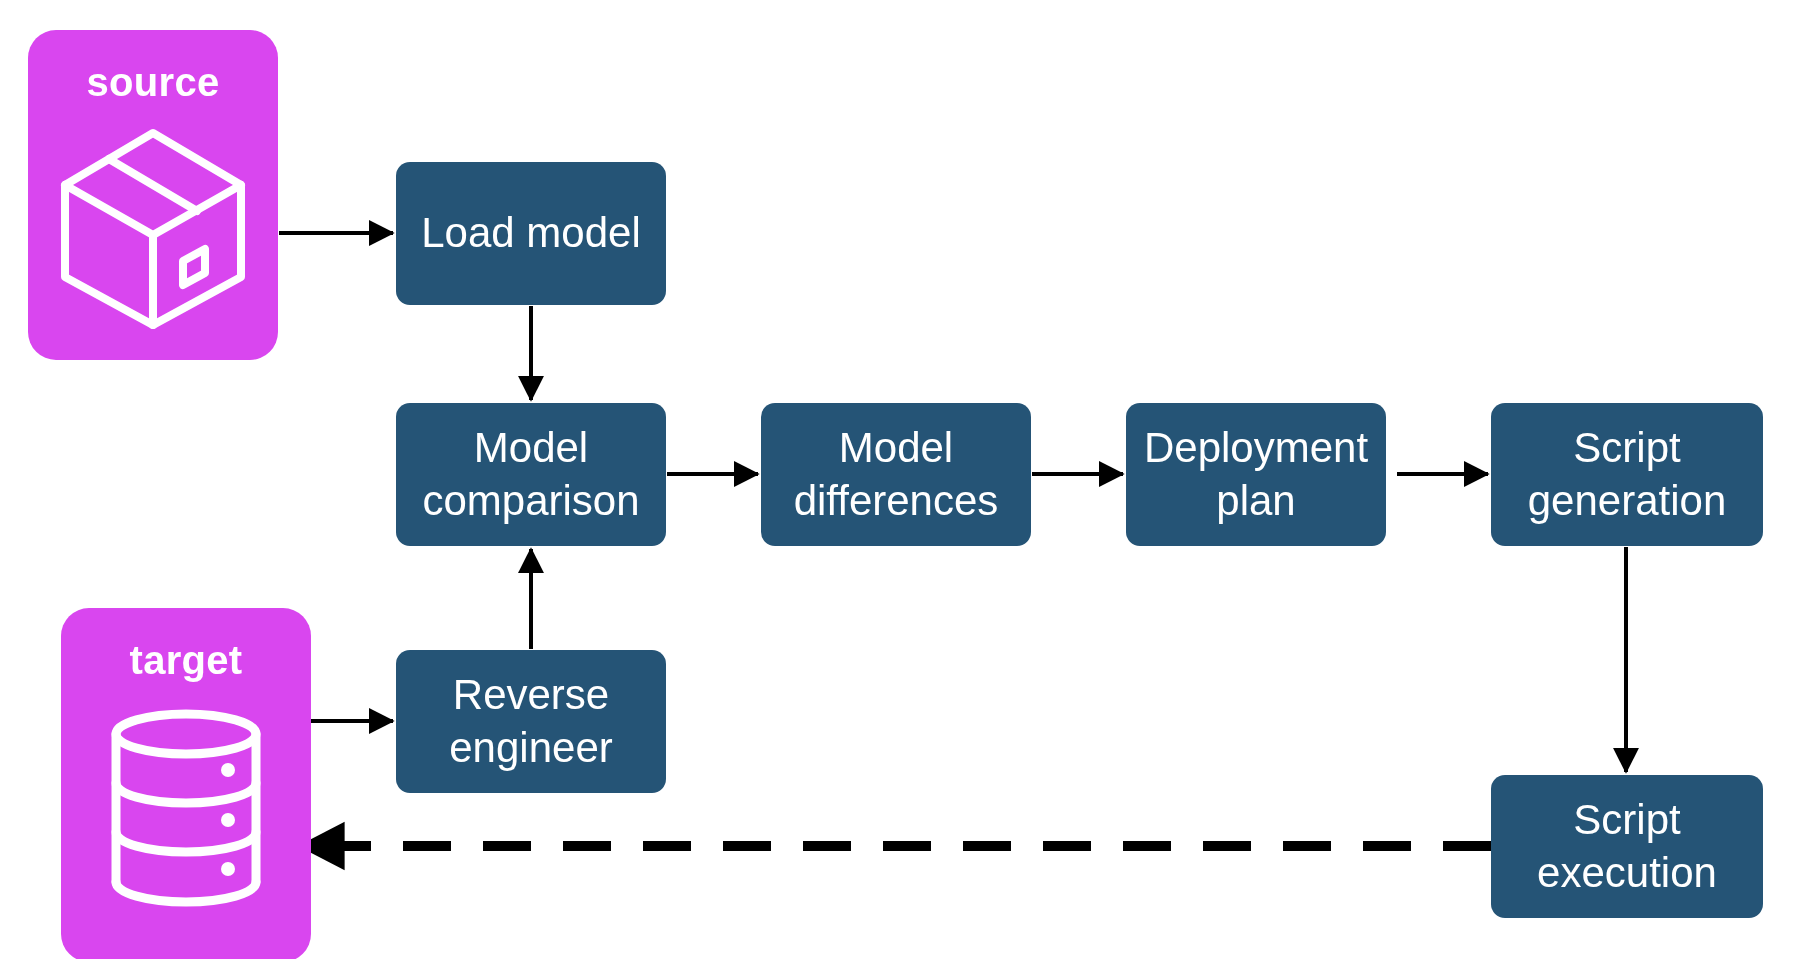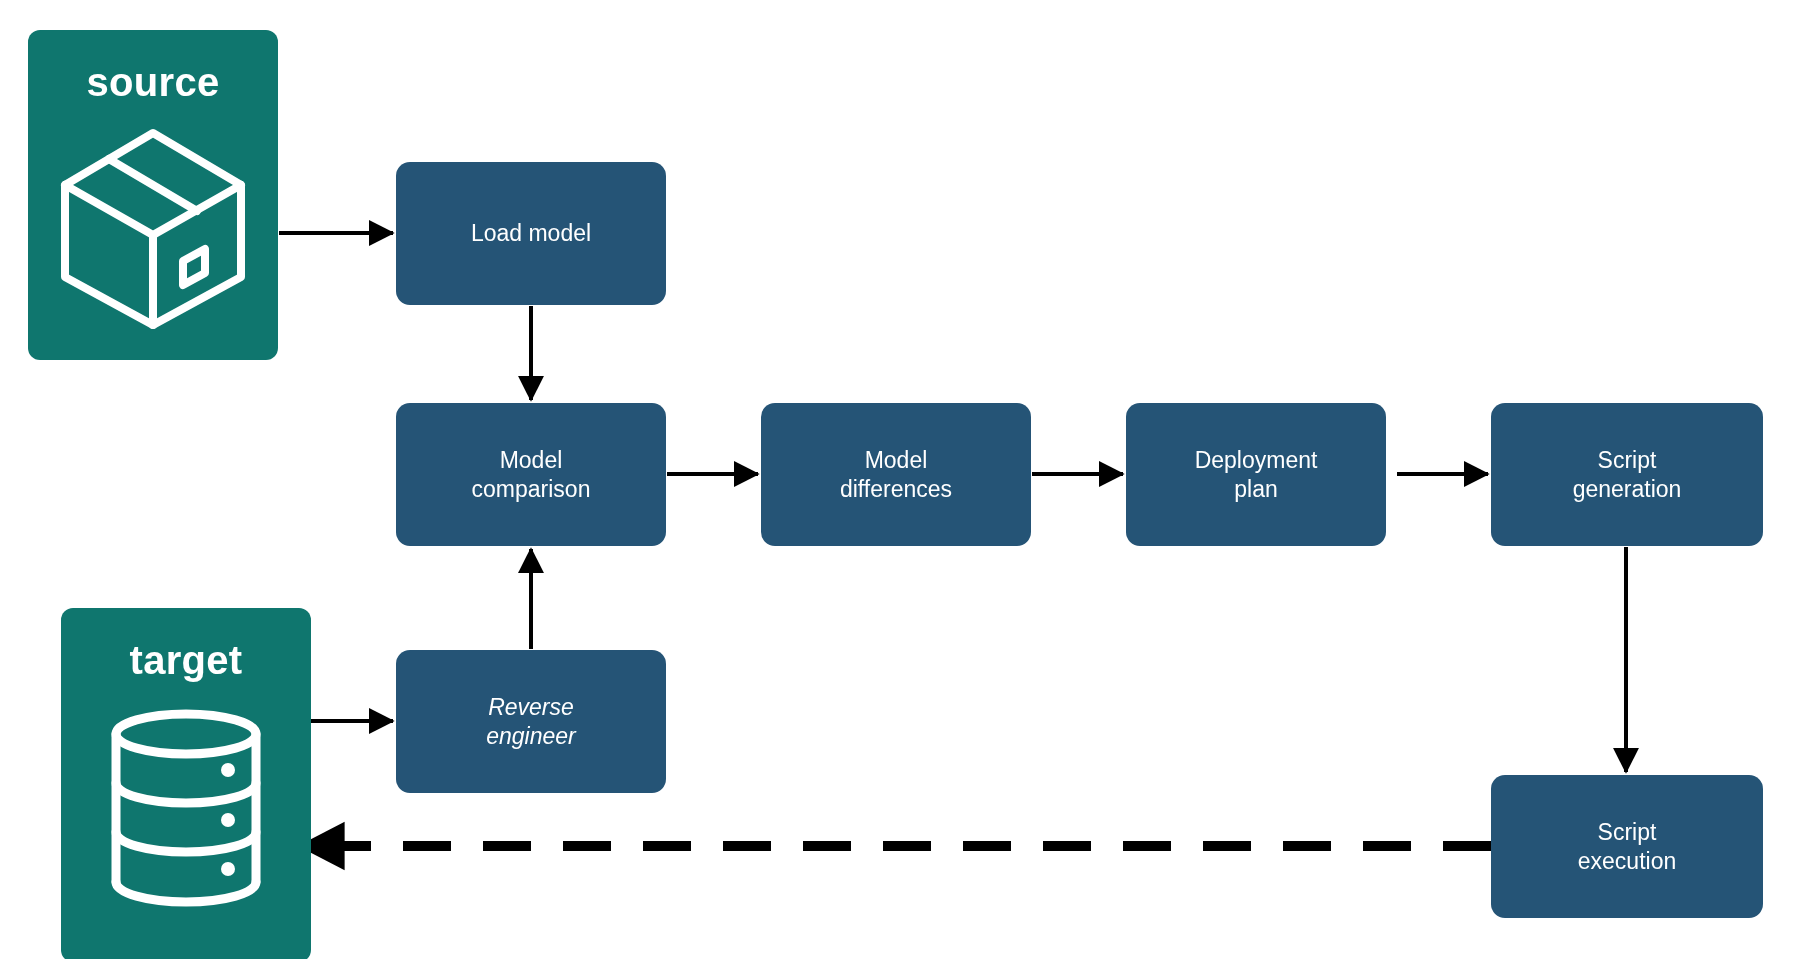--- a/index.html
+++ b/index.html
@@ -19,22 +19,22 @@
   }
   #diagram-svg {
     position: absolute;
     left: 0;
     top: 0;
     width: 1800px;
     height: 959px;
   }
   .endpoint-box {
     position: absolute;
-    background: #0f766e;
-    border-radius: 12px;
+    background: #d946ef;
+    border-radius: 28px;
     box-sizing: border-box;
   }
   .endpoint-label {
     position: absolute;
     left: 0;
     right: 0;
     text-align: center;
     color: #ffffff;
     font-weight: bold;
     font-size: 40px;
@@ -49,21 +49,21 @@
     position: absolute;
     background: #255476;
     border-radius: 14px;
     display: flex;
     align-items: center;
     justify-content: center;
     box-sizing: border-box;
   }
   .process-label {
     color: #ffffff;
-    font-size: 23px;
+    font-size: 42px;
     line-height: 1.25;
     text-align: center;
     white-space: pre-line;
     padding: 0 10px;
   }
 </style>
 </head>
 <body>
 
 <div id="canvas">
@@ -160,21 +160,21 @@
   <div class="process-box" style="left:1126px; top:403px; width:260px; height:143px;">
     <span class="process-label">Deployment
 plan</span>
   </div>
 
   <div class="process-box" style="left:1491px; top:403px; width:272px; height:143px;">
     <span class="process-label">Script
 generation</span>
   </div>
 
-  <div class="process-box" style="left:396px; top:650px; width:270px; height:143px;font-style:italic;">
+  <div class="process-box" style="left:396px; top:650px; width:270px; height:143px;">
     <span class="process-label">Reverse
 engineer</span>
   </div>
 
   <div class="process-box" style="left:1491px; top:775px; width:272px; height:143px;">
     <span class="process-label">Script
 execution</span>
   </div>
 
 </div>

